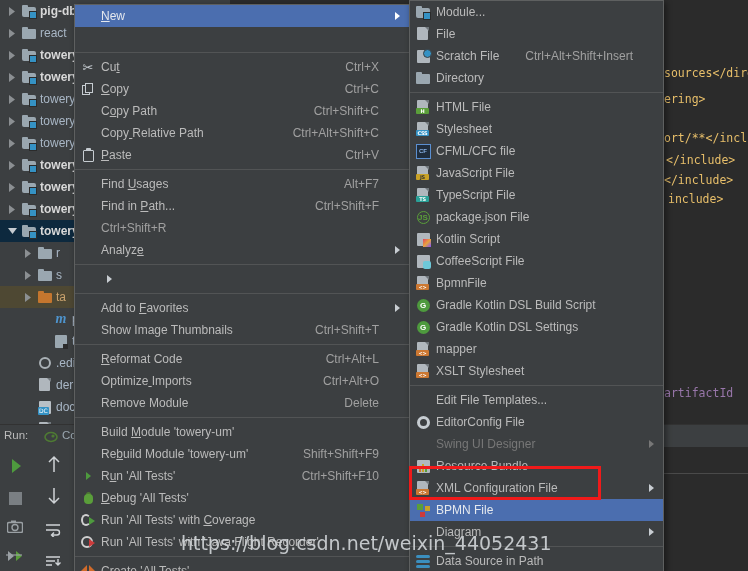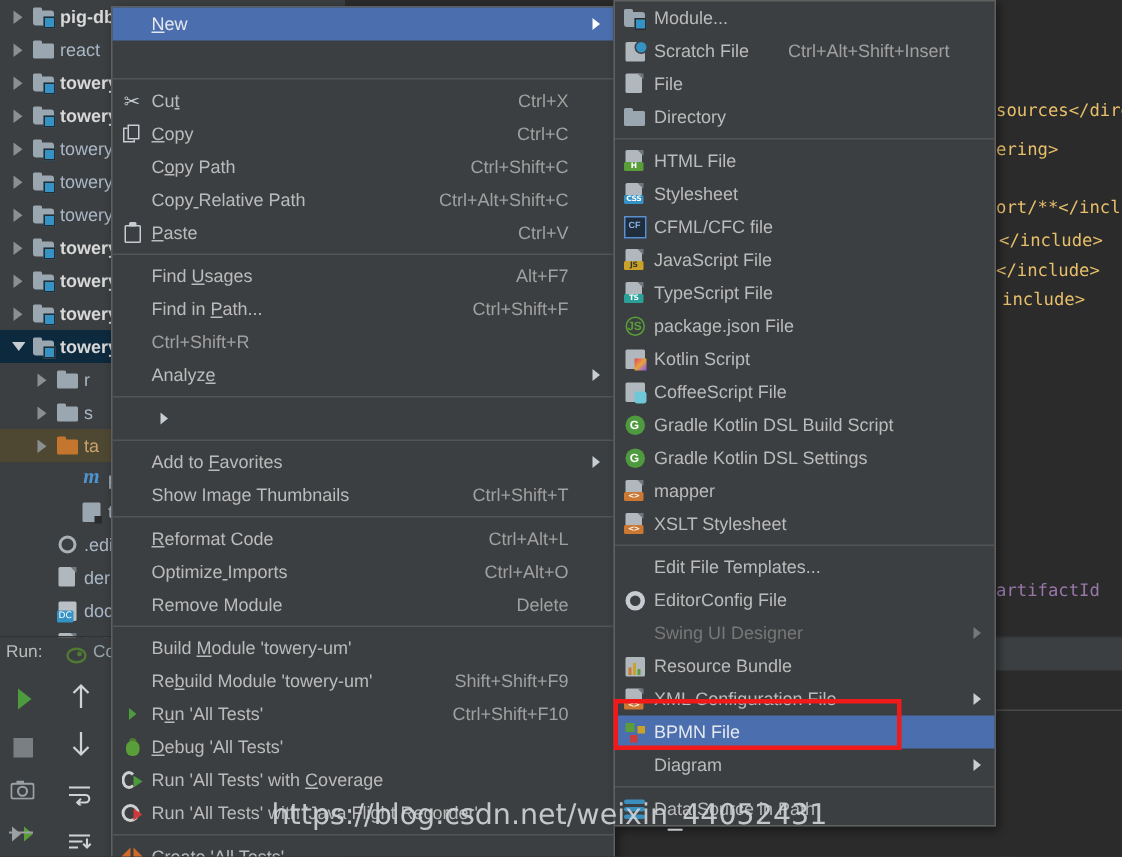--- a/index.html
+++ b/index.html
@@ -745,40 +745,40 @@
             <span class="tab"></span>
             <span class="f"></span>
             <span class="b"></span>
           </span>
         </span>
         <span class="m-label">Module...</span>
         <span class="m-arrow"></span>
       </div>
       <div class="menu-row">
         <span class="m-icon">
+          <span class="fi">
+            <span class="sheet"></span>
+            <span class="fold"></span>
+          </span>
+        </span>
+        <span class="m-label">File</span>
+        <span class="m-arrow"></span>
+      </div>
+      <div class="menu-row">
+        <span class="m-icon">
           <span class="scratch-ic">
             <span class="clock"></span>
           </span>
         </span>
         <span class="m-label">Scratch File</span>
         <span class="m-short">Ctrl+Alt+Shift+Insert</span>
         <span class="m-arrow"></span>
       </div>
       <div class="menu-row">
         <span class="m-icon">
-          <span class="fi">
-            <span class="sheet"></span>
-            <span class="fold"></span>
-          </span>
-        </span>
-        <span class="m-label">File</span>
-        <span class="m-arrow"></span>
-      </div>
-      <div class="menu-row">
-        <span class="m-icon">
           <span class="plainfolder">
             <span class="tab"></span>
             <span class="f"></span>
           </span>
         </span>
         <span class="m-label">Directory</span>
         <span class="m-arrow"></span>
       </div>
       <div class="m-sep"></div>
       <div class="menu-row">
@@ -848,20 +848,31 @@
         <span class="m-label">Kotlin Script</span>
         <span class="m-arrow"></span>
       </div>
       <div class="menu-row">
         <span class="m-icon">
           <span class="cs-ic">
             <span class="c"></span>
           </span>
         </span>
         <span class="m-label">CoffeeScript File</span>
+        <span class="m-arrow"></span>
+      </div>
+      <div class="menu-row">
+        <span class="m-icon">
+          <span class="fi">
+            <span class="sheet"></span>
+            <span class="fold"></span>
+            <span class="tagbar orange">&lt;&gt;</span>
+          </span>
+        </span>
+        <span class="m-label">BpmnFile</span>
         <span class="m-arrow"></span>
       </div>
       <div class="menu-row">
         <span class="m-icon">
           <span class="circ green">G</span>
         </span>
         <span class="m-label">Gradle Kotlin DSL Build Script</span>
         <span class="m-arrow"></span>
       </div>
       <div class="menu-row">

